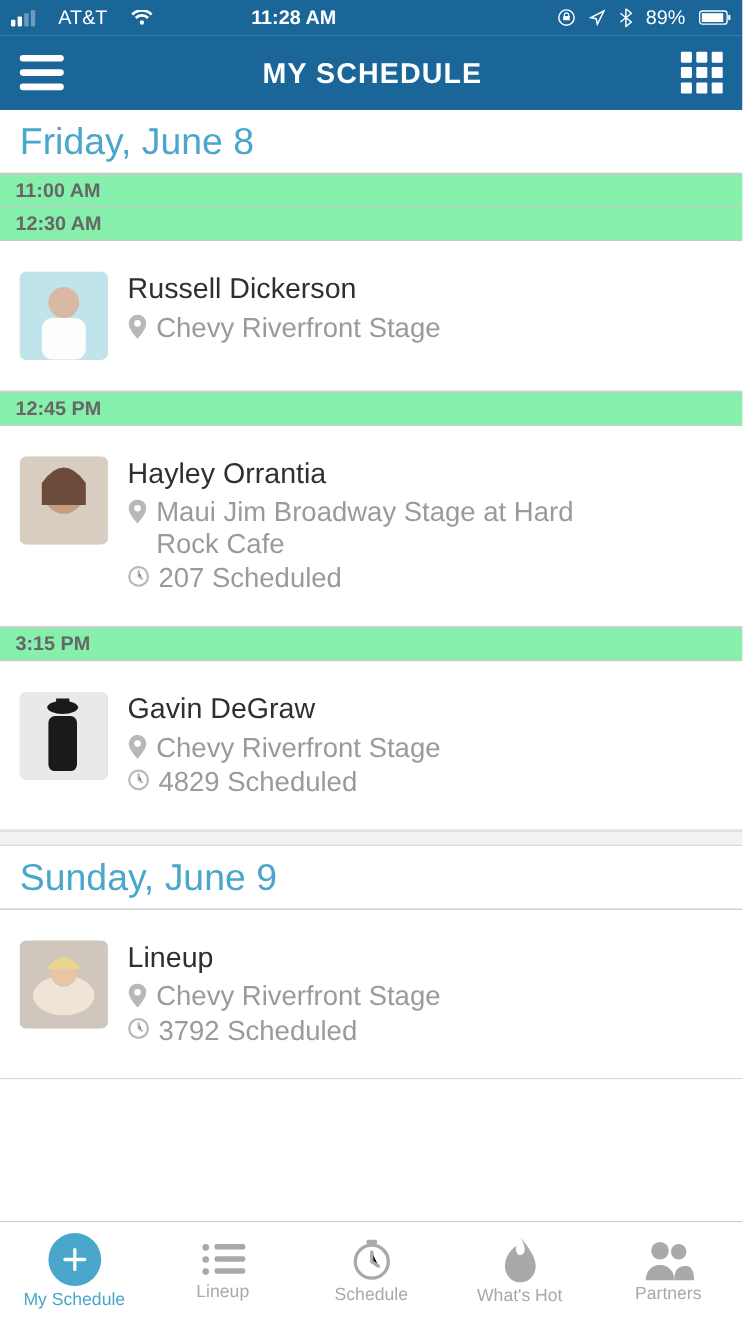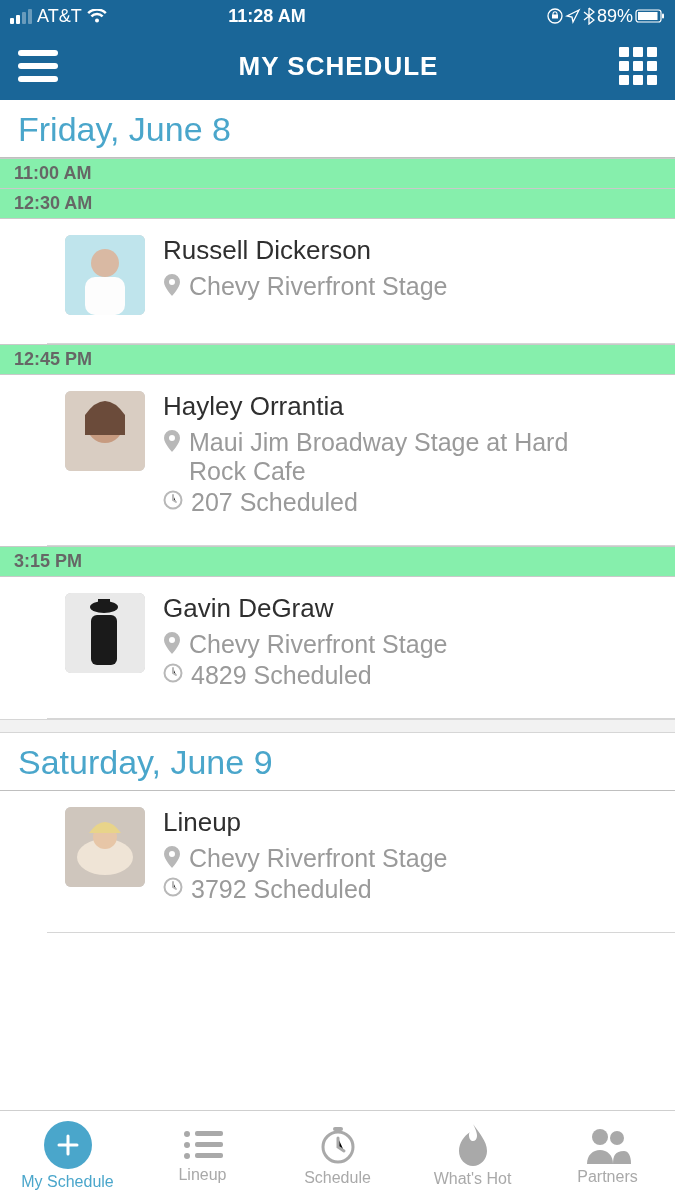--- a/index.html
+++ b/index.html
@@ -1,42 +1,42 @@
 <!DOCTYPE html>
 <html><head>
 <meta charset="utf-8">
 <style>
   * { box-sizing: border-box; margin: 0; padding: 0; }
   html, body { width: 675px; height: 1200px; font-family: -apple-system, Helvetica, Arial, sans-serif; background:#fff; color:#333; overflow:hidden;}
   
   .status-bar { height: 32px; background:#1a6698; color:#fff; display:flex; align-items:center; padding:0 10px; font-size:18px; }
-  .status-left { display:flex; align-items:center; gap:5px; flex:1;}
+  .status-left { display:flex; align-items:center; gap:21px; flex:1;}
   .status-center { flex:1; font-weight:600;}
-  .status-right { flex:1; display:flex; justify-content:flex-end; align-items:center; gap:2px;}
+  .status-right { flex:1; display:flex; justify-content:flex-end; align-items:center; gap:12px;}
   .signal-bars { display:flex; align-items:flex-end; gap:2px;}
   .signal-bars span { width:4px; background:#fff; border-radius:1px;}
   .signal-bars span:nth-child(1){height:6px;}
   .signal-bars span:nth-child(2){height:9px;}
   .signal-bars span:nth-child(3){height:12px; background:rgba(255,255,255,.35);}
   .signal-bars span:nth-child(4){height:15px; background:rgba(255,255,255,.35);}
   .wifi-icon svg, .battery-icon svg, .sr-icon svg { display:block;}
   
   .app-header { height: 68px; background:#1a6698; color:#fff; display:flex; align-items:center; justify-content:space-between; padding:0 18px;}
   .app-header .title { font-size:26px; font-weight:700; letter-spacing:1px;}
   .hamburger { display:flex; flex-direction:column; gap:7px; cursor:pointer;}
   .hamburger span{ width:40px; height:6px; background:#fff; border-radius:3px;}
   .grid-btn { width:38px; height:38px; display:grid; grid-template-columns:repeat(3,1fr); grid-template-rows:repeat(3,1fr); gap:4px; cursor:pointer;}
   .grid-btn span{ background:#fff; width:100%; height:100%; border-radius:1px;}
   
   .day-header { padding:10px 18px 8px; font-size:34px; color:#4aa6cb; font-weight:400; border-bottom:1px solid #bfbfbf;}
   
   .time-header { background:#86efac; border-top:1px solid #c9c9c9; border-bottom:1px solid #c9c9c9; padding:4px 14px; font-size:18px; color:#666; font-weight:600;}
   .time-header + .time-header { border-top: none; }
   
-  .event-row { display:flex; padding:16px 18px 28px; gap:18px; border-bottom:1px solid #d6d6d6; cursor:pointer;margin-left:47px;}
+  .event-row { display:flex; padding:28px 18px 28px; gap:18px; border-bottom:1px solid #d6d6d6; cursor:pointer;}
   .avatar { width:80px; height:80px; border-radius:6px; flex:none; background:#ccc; display:flex; align-items:center; justify-content:center; overflow:hidden;}
   .event-info { flex:1;}
   .event-name { font-size:26px; color:#2f2f2f; font-weight:400; margin-bottom:6px;}
   .event-meta { display:flex; align-items:flex-start; gap:8px; color:#9a9a9a; font-size:25px; margin-top:2px;}
   .event-meta svg { flex:none; margin-top:2px;}
   .gap-row{ height:14px; background:#f2f2f2; border-top:1px solid #d6d6d6; border-bottom:1px solid #d6d6d6;}
   
   .tab-bar { position:absolute; bottom:0; left:0; right:0; height:90px; border-top:1px solid #cfcfcf; background:#fff; display:flex;}
   .tab { flex:1; display:flex; flex-direction:column; align-items:center; justify-content:center; gap:4px; color:#a9a9a9; font-size:16px; cursor:pointer;}
   .tab.active { color:#4aa6cb;}
@@ -188,21 +188,21 @@
             <circle cx="10" cy="10" r="8.5" fill="none" stroke="#b8b8b8" stroke-width="2"></circle>
             <path stroke="#b8b8b8" stroke-width="2" stroke-linecap="round" d="M10 5v5l3 2"></path>
           </svg>
         <span>4829 Scheduled</span>
       </div>
     </div>
   </div>
 
   <div class="gap-row"></div>
 
-  <div class="day-header">Saturday, June 9</div>
+  <div class="day-header">Sunday, June 9</div>
 
   <div class="event-row">
     <div class="avatar">
       <svg width="80" height="80">
           <rect width="80" height="80" fill="#cfc6bd"></rect>
           <ellipse cx="40" cy="50" rx="28" ry="18" fill="#efe4d6"></ellipse>
           <circle cx="40" cy="30" r="12" fill="#e7c6a7"></circle>
           <path d="M24 26q16-22 32 0" fill="#e8d48a"></path>
         </svg>
     </div>

